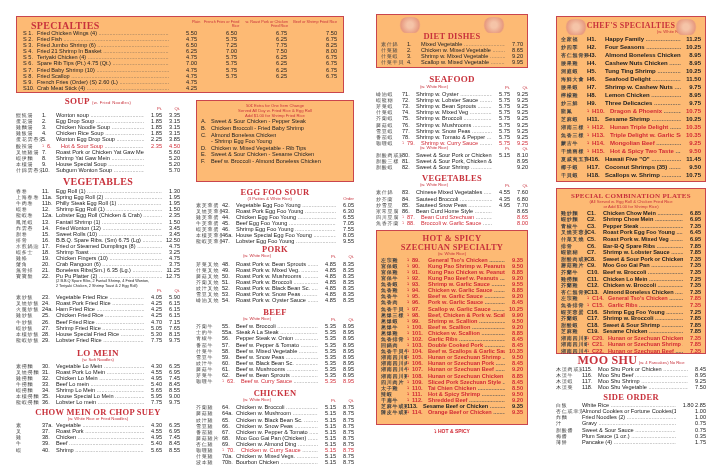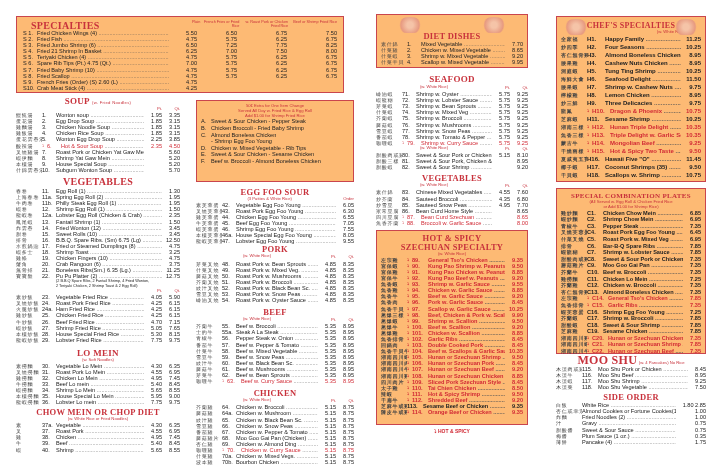--- a/index.html
+++ b/index.html
@@ -396,21 +396,21 @@
         <span class="p">9.00</span>
       </div>
       <div class="row">
         <span class="cn">龍蝦撈麵</span>
         <span class="num">36.</span>
         <span class="name">Lobster Lo mein</span>
         <span class="p">7.75</span>
         <span class="p">9.75</span>
       </div>
     </div>
-  <div class="h" style="font-size:8.5px;line-height:10px;margin-top:2px">CHOW MEIN OR CHOP DIET</div>
+  <div class="h" style="font-size:8.5px;line-height:10px;margin-top:2px">CHOW MEIN OR CHOP SUEY</div>
   <div class="sub">(w. White Rice or Fried Noodles)</div>
   <div id="cm-list">
       <div class="row">
         <span class="cn">素</span>
         <span class="num">37a.</span>
         <span class="name">Vegetable</span>
         <span class="p">4.30</span>
         <span class="p">6.35</span>
       </div>
       <div class="row">

